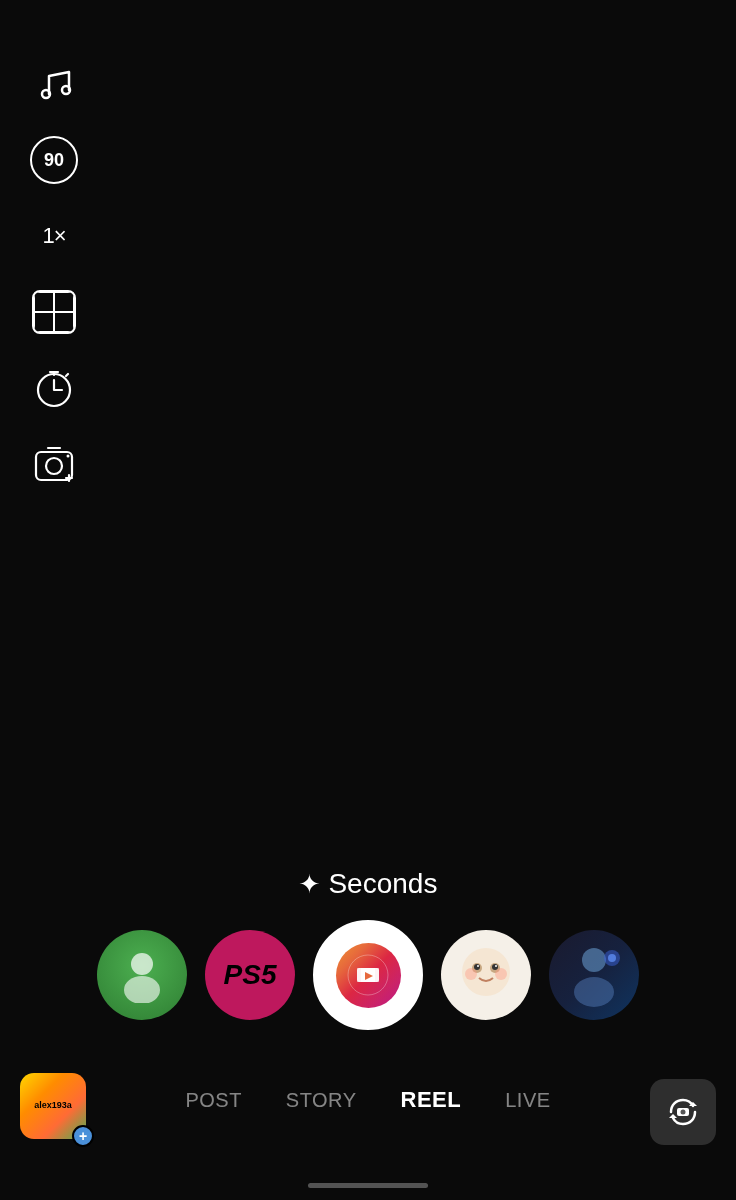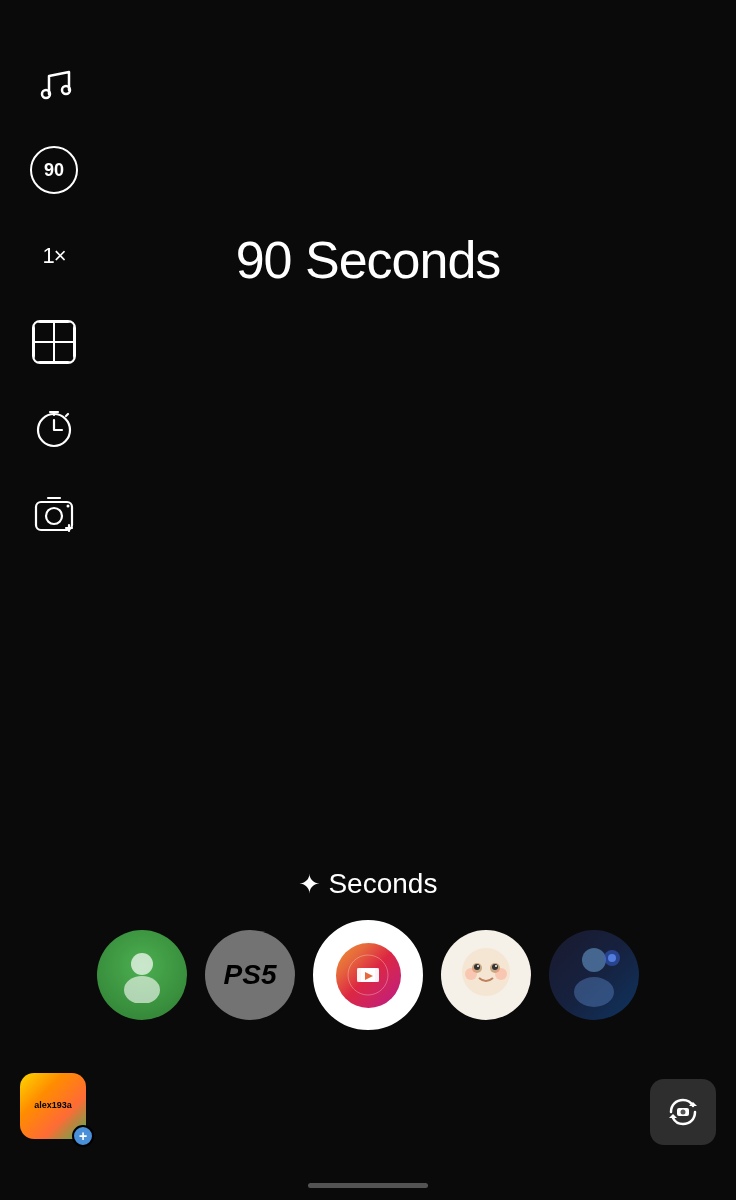--- a/index.html
+++ b/index.html
@@ -21,21 +21,21 @@
       position: relative;
     }
 
     
     .left-toolbar {
       position: absolute;
       left: 30px;
       top: 60px;
       display: flex;
       flex-direction: column;
-      gap: 38px;
+      gap: 28px;
       z-index: 10;
     }
 
     .toolbar-icon {
       width: 48px;
       height: 48px;
       display: flex;
       align-items: center;
       justify-content: center;
       cursor: pointer;
@@ -139,21 +139,21 @@
       border: 3px solid #fff;
     }
 
     
     .effect-person {
       background: radial-gradient(circle at 50% 40%, #4caf50, #2e7d32);
     }
 
     
     .effect-ps5 {
-      background: #737373;
+      background: #be185d;
     }
 
     .ps5-text {
       font-size: 28px;
       font-weight: 800;
       color: #000;
       font-style: italic;
     }
 
     
@@ -335,21 +335,20 @@
         <circle cx="24" cy="26" r="8" stroke-width="2.2"></circle>
         <path d="M30 8 L18 8" stroke-width="2.2"></path>
         <circle cx="38" cy="16" r="1.5" fill="white" stroke="none"></circle>
 
         <path d="M36 38 L42 38 M39 35 L39 41" stroke-width="2.2"></path>
       </svg>
     </div>
 
   </div>
 
-  <div class="duration-text">90 Seconds</div>
 
   <div class="effects-label">
     <span class="sparkle-icon">✦</span>
     <span>Seconds</span>
   </div>
 
   <div class="effects-row">
 
     <div class="effect-btn effect-person">
       <svg width="50" height="55" viewBox="0 0 50 55" fill="none">
@@ -403,20 +402,26 @@
         <circle cx="30" cy="20" r="12" fill="rgba(100,150,200,0.6)"></circle>
         <ellipse cx="30" cy="52" rx="20" ry="15" fill="rgba(80,120,180,0.5)"></ellipse>
 
         <circle cx="48" cy="18" r="8" fill="rgba(60,100,220,0.5)"></circle>
         <circle cx="48" cy="18" r="4" fill="rgba(100,150,255,0.7)"></circle>
       </svg>
     </div>
 
   </div>
 
+  <div class="bottom-nav">
+    <span class="nav-item">POST</span>
+    <span class="nav-item">STORY</span>
+    <span class="nav-item active">REEL</span>
+    <span class="nav-item">LIVE</span>
+  </div>
 
   <div class="avatar-container">
     <div class="avatar-img">
       <span style="font-size:9px; color:#000; font-weight:800; text-align:right; line-height:1.1;">alex193a</span>
     </div>
     <div class="plus-badge">
       <span>+</span>
     </div>
   </div>
 

